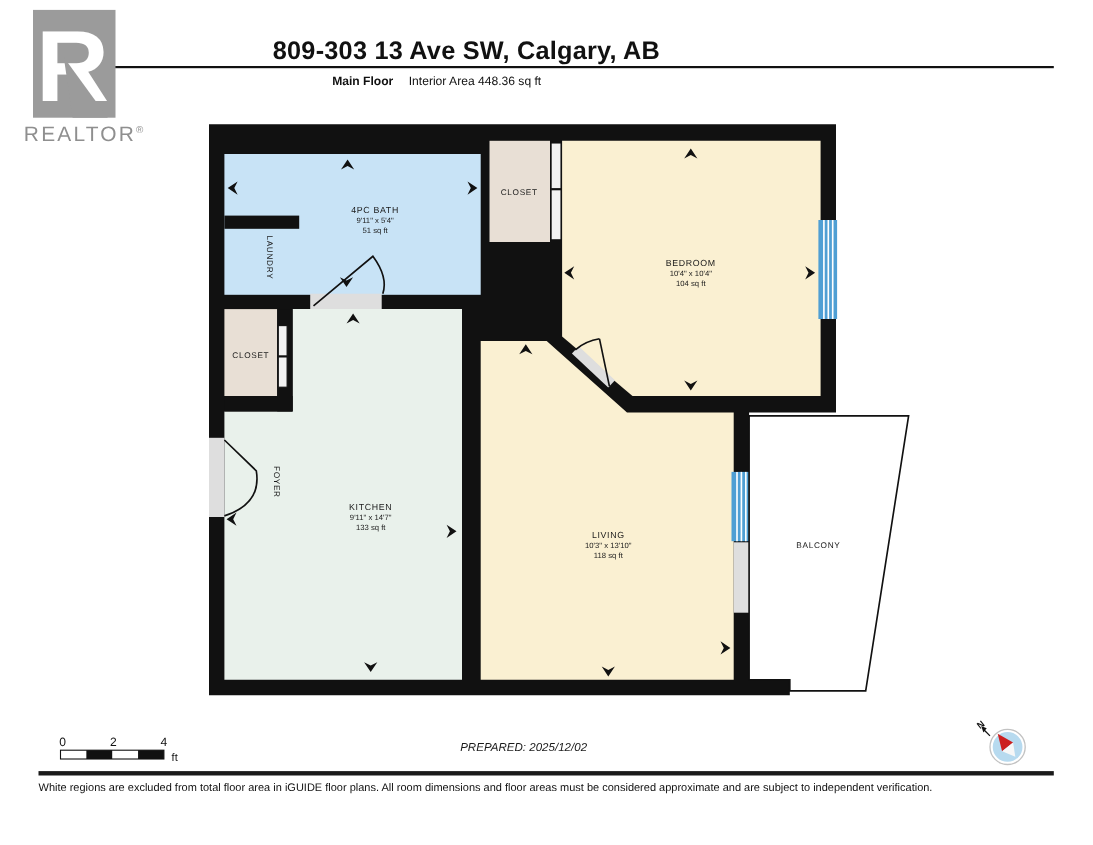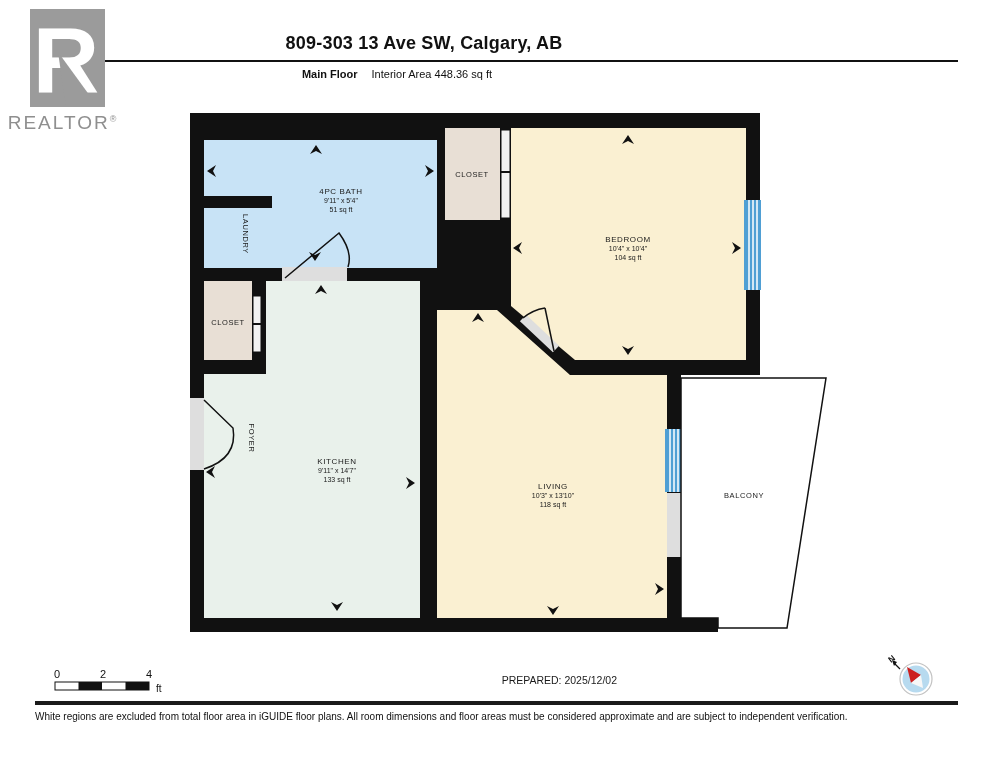--- a/index.html
+++ b/index.html
@@ -1,26 +1,26 @@
 <!DOCTYPE html>
 <html><head>
 <meta charset="utf-8">
 <style>
   html,body{margin:0;padding:0;background:#ffffff;}
   #page{position:relative;width:994px;height:768px;background:#ffffff;overflow:hidden;
         font-family:"Liberation Sans",sans-serif;color:#111;}
   .abs{position:absolute;}
-  #title{top:33px;left:0;width:848px;text-align:center;font-size:18px;font-weight:bold;letter-spacing:.2px;}
+  #title{top:33px;left:0;width:848px;text-align:center;font-size:23px;font-weight:bold;letter-spacing:.2px;}
   #hline{top:60px;left:35px;width:923px;border-top:2px solid #111;}
   #subtitle{top:68px;left:0;width:794px;text-align:center;font-size:11px;}
   #subtitle .fl{font-weight:bold;margin-right:14px;}
-  #realtor-word{top:112px;left:2px;width:120px;text-align:center;font-size:19px;color:#8f8f8f;
+  #realtor-word{top:112px;left:16px;width:120px;text-align:center;font-size:19px;color:#8f8f8f;
                 letter-spacing:2px;font-weight:400;}
   #realtor-word sup{font-size:9px;letter-spacing:0;}
-  #prepared{top:674px;left:377px;width:240px;text-align:right;font-size:10.5px;color:#1a1a1a;}
+  #prepared{top:674px;left:356px;width:240px;text-align:center;font-size:10.5px;color:#1a1a1a;font-style:italic;}
   #footline{top:701px;left:35px;width:923px;border-top:4px solid #1a1a1a;}
   #disclaimer{top:711px;left:35px;width:930px;font-size:10px;color:#111;}
   svg text{font-family:"Liberation Sans",sans-serif;}
   .roomname{font-size:8px;letter-spacing:.6px;fill:#1a1a1a;}
   .roomdim{font-size:7px;fill:#1a1a1a;}
   .sidelabel{font-size:7.5px;letter-spacing:.6px;fill:#1a1a1a;}
 </style>
 </head>
 <body>
 

